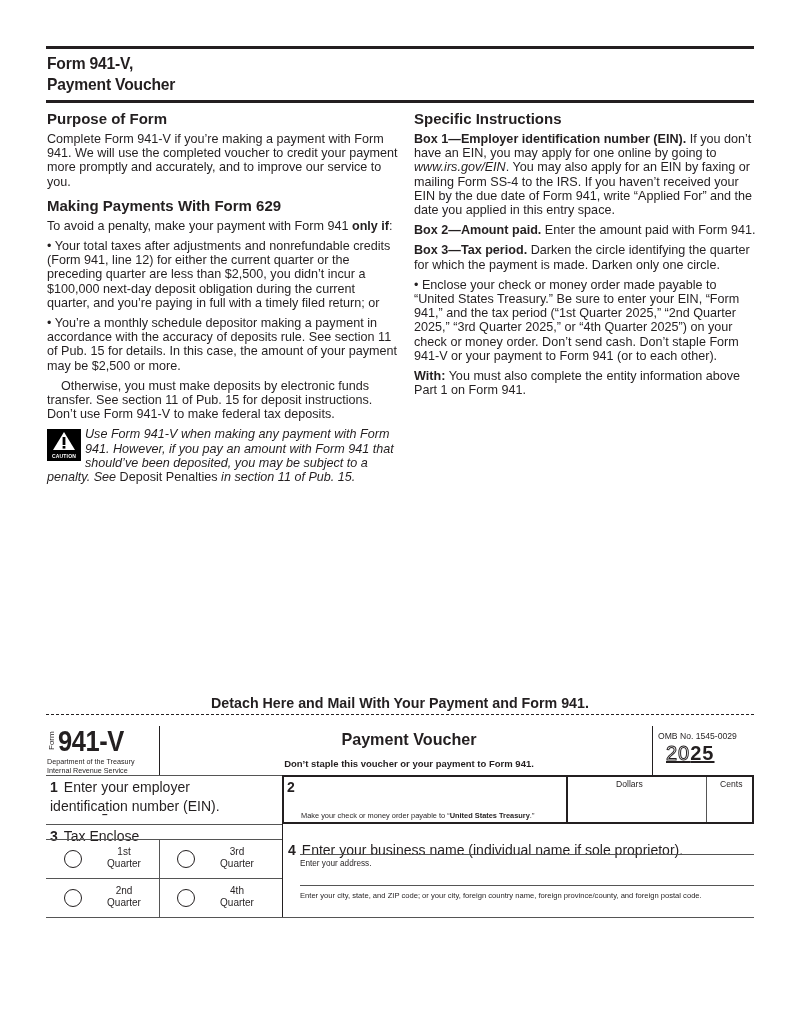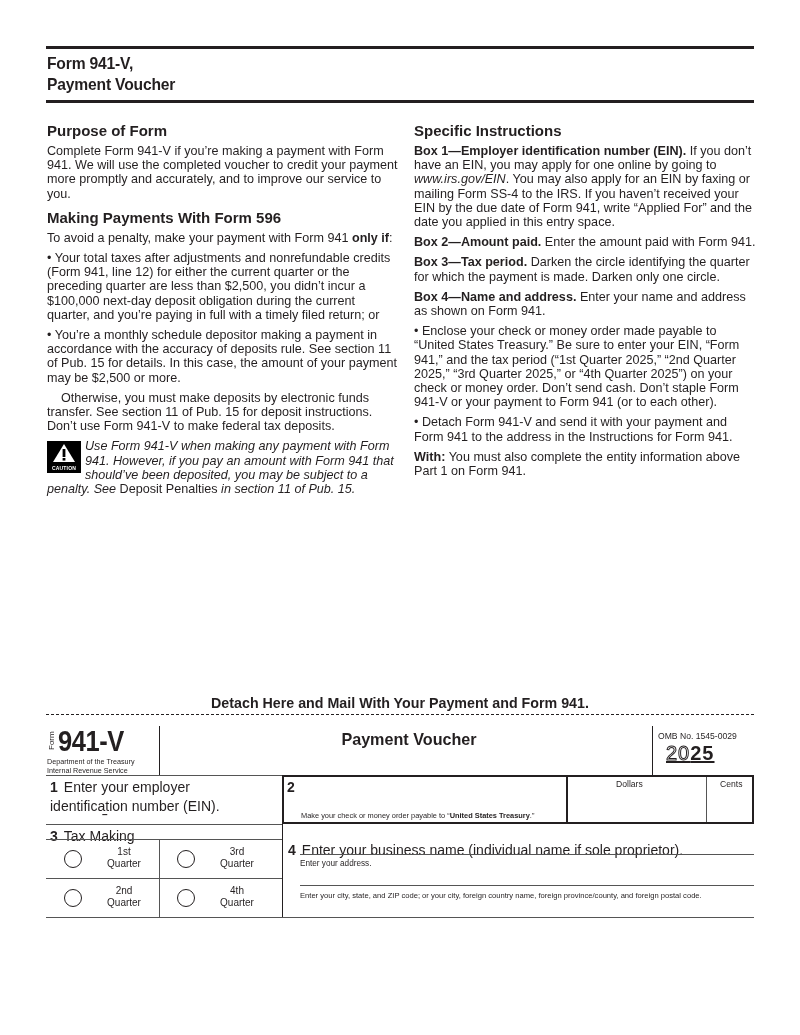--- a/index.html
+++ b/index.html
@@ -5,21 +5,21 @@
   * { box-sizing: border-box; margin: 0; padding: 0; }
   html, body { width: 800px; height: 1035px; background: #ffffff; }
   body { position: relative; font-family: "Liberation Sans", sans-serif; color: #231f20; overflow: hidden; }
 
   .rule-thick { position: absolute; left: 46px; width: 708px; height: 3px; background: #231f20; }
   #title-block { position: absolute; left: 47px; top: 53px; font-weight: bold; font-size: 17px; line-height: 21px; letter-spacing: -0.2px; transform: scaleX(0.92); transform-origin: left; }
 
   .col { position: absolute; top: 110px; font-size: 12.6px; line-height: 14.2px; }
   #col-left { left: 47px; width: 352px; }
   #col-right { left: 414px; width: 345px; }
-  .col h2 { font-size: 15px; font-weight: bold; line-height: 18px; margin-bottom: 4px; margin-top: 12px; }
+  .col h2 { font-size: 15px; font-weight: bold; line-height: 18px; margin-bottom: 4px; }
   .col h2.second { margin-top: 8px; }
   .col p { margin-bottom: 6px; }
   .col .b { font-weight: bold; }
   .col .i { font-style: italic; text-align: right; }
   .indent { text-indent: 14px; }
 
   .caution { position: relative; padding-left: 0; }
   .caution-icon { float: left; width: 34px; height: 32px; margin: 2px 4px 0 0; background: #000; position: relative; }
   .caution-icon svg { position: absolute; left: 5px; top: 2px; }
   .caution-icon .cap { position: absolute; bottom: 2px; left: 0; width: 34px; text-align: center; color: #fff; font-size: 5px; font-weight: bold; letter-spacing: 0.2px; line-height: 6px; }
@@ -67,21 +67,21 @@
 <div class="rule-thick" style="top:46px;"></div>
 <div id="title-block">
   <div>Form 941-V,</div>
   <div>Payment Voucher</div>
 </div>
 <div class="rule-thick" style="top:100px;"></div>
 
 <div id="col-left" class="col">
   <h2>Purpose of Form</h2>
   <p>Complete Form 941-V if you’re making a payment with Form 941. We will use the completed voucher to credit your payment more promptly and accurately, and to improve our service to you.</p>
-  <h2 class="second">Making Payments With Form 596</h2>
+  <h2 class="second">Making Payments With Form 629</h2>
   <p><span>To avoid a penalty, make your payment with Form 941</span> <span class="b">only if</span><span>:</span></p>
   <p>• Your total taxes after adjustments and nonrefundable credits (Form 941, line 12) for either the current quarter or the preceding quarter are less than $2,500, you didn’t incur a $100,000 next-day deposit obligation during the current quarter, and you’re paying in full with a timely filed return; or</p>
   <p>• You’re a monthly schedule depositor making a payment in accordance with the accuracy of deposits rule. See section 11 of Pub. 15 for details. In this case, the amount of your payment may be $2,500 or more.</p>
   <p class="indent">Otherwise, you must make deposits by electronic funds transfer. See section 11 of Pub. 15 for deposit instructions. Don’t use Form 941-V to make federal tax deposits.</p>
   <div class="caution">
     <div class="caution-icon">
       <svg width="24" height="20" viewBox="0 0 24 20">
         <polygon points="12,1 23,19 1,19" fill="#fff"></polygon>
         <rect x="10.6" y="6" width="2.8" height="8" fill="#000"></rect>
         <rect x="10.6" y="15" width="2.8" height="2.6" fill="#000"></rect>
@@ -90,38 +90,37 @@
     </div>
     <span class="caution-text"><span>Use Form 941-V when making any payment with Form 941. However, if you pay an amount with Form 941 that should’ve been deposited, you may be subject to a penalty. See </span><span class="upright">Deposit Penalties</span><span> in section 11 of Pub. 15.</span></span>
   </div>
 </div>
 
 <div id="col-right" class="col">
   <h2>Specific Instructions</h2>
   <p><span class="b">Box 1—Employer identification number (EIN).</span><span> If you don’t have an EIN, you may apply for one online by going to </span><span class="i">www.irs.gov/EIN</span><span>. You may also apply for an EIN by faxing or mailing Form SS-4 to the IRS. If you haven’t received your EIN by the due date of Form 941, write “Applied For” and the date you applied in this entry space.</span></p>
   <p><span class="b">Box 2—Amount paid.</span><span> Enter the amount paid with Form 941.</span></p>
   <p><span class="b">Box 3—Tax period.</span><span> Darken the circle identifying the quarter for which the payment is made. Darken only one circle.</span></p>
-  <p><span class="b">Box 4—Name and address.</span><span> Enter your name and address as shown on Form 941.</span></p>
   <p>• Enclose your check or money order made payable to “United States Treasury.” Be sure to enter your EIN, “Form 941,” and the tax period (“1st Quarter 2025,” “2nd Quarter 2025,” “3rd Quarter 2025,” or “4th Quarter 2025”) on your check or money order. Don’t send cash. Don’t staple Form 941-V or your payment to Form 941 (or to each other).</p>
-  <p>• Detach Form 941-V and send it with your payment and Form 941 to the address in the Instructions for Form 941.</p>
   <p><span class="b">With:</span><span> You must also complete the entity information above Part 1 on Form 941.</span></p>
 </div>
 
 <div id="detach">Detach Here and Mail With Your Payment and Form 941.</div>
 <div id="dash-line"></div>
 
 <div id="voucher">
   <div id="form-word">Form</div>
   <div id="form-num">941-V</div>
   <div id="dept">
     <div>Department of the Treasury</div>
     <div>Internal Revenue Service</div>
   </div>
   <div class="vline" style="left:113px;top:0;width:1px;height:49px;"></div>
   <div id="pv-title">Payment Voucher</div>
+  <div id="pv-sub">Don’t staple this voucher or your payment to Form 941.</div>
   <div class="vline" style="left:606px;top:0;width:1px;height:49px;"></div>
   <div id="omb">OMB No. 1545-0029</div>
   <div id="year"><span class="outline">20</span><span>25</span></div>
 
   <div class="vline thin" style="left:0;top:49px;width:236px;height:1px;"></div>
 
   <div class="lbl" style="left:4px;top:52px;width:180px;"><span class="n">1</span><span>Enter your employer identification number (EIN).</span></div>
   <div id="ein-dash" style="cursor:text;">–</div>
   <div class="vline" style="left:236px;top:49px;width:1px;height:143px;"></div>
 
@@ -130,21 +129,21 @@
     <div id="make-check"><span>Make your check or money order payable to “</span><b>United States Treasury</b><span>.”</span></div>
     <div id="box2-div1"></div>
     <div id="dollars-lbl">Dollars</div>
     <div style="position:absolute;left:284px;top:12px;width:138px;height:33px;cursor:text;"></div>
     <div id="box2-div2"></div>
     <div id="cents-lbl">Cents</div>
     <div style="position:absolute;left:423px;top:12px;width:45px;height:33px;cursor:text;"></div>
   </div>
 
   <div class="vline thin" style="left:0;top:98px;width:236px;height:1px;"></div>
-  <div class="lbl" style="left:4px;top:101px;"><span class="n">3</span><span>Tax Making</span></div>
+  <div class="lbl" style="left:4px;top:101px;"><span class="n">3</span><span>Tax Enclose</span></div>
   <div class="vline thin" style="left:0;top:113px;width:236px;height:1px;"></div>
   <div class="vline thin" style="left:113px;top:113px;width:1px;height:79px;"></div>
   <div class="vline thin" style="left:0;top:152px;width:236px;height:1px;"></div>
   <div class="vline thin" style="left:0;top:191px;width:708px;height:1px;"></div>
 
   <div class="quarter" style="left:0;top:115px;">
     <div class="radio"></div>
     <div class="qtext">
         <div>1st</div>
         <div>Quarter</div>

